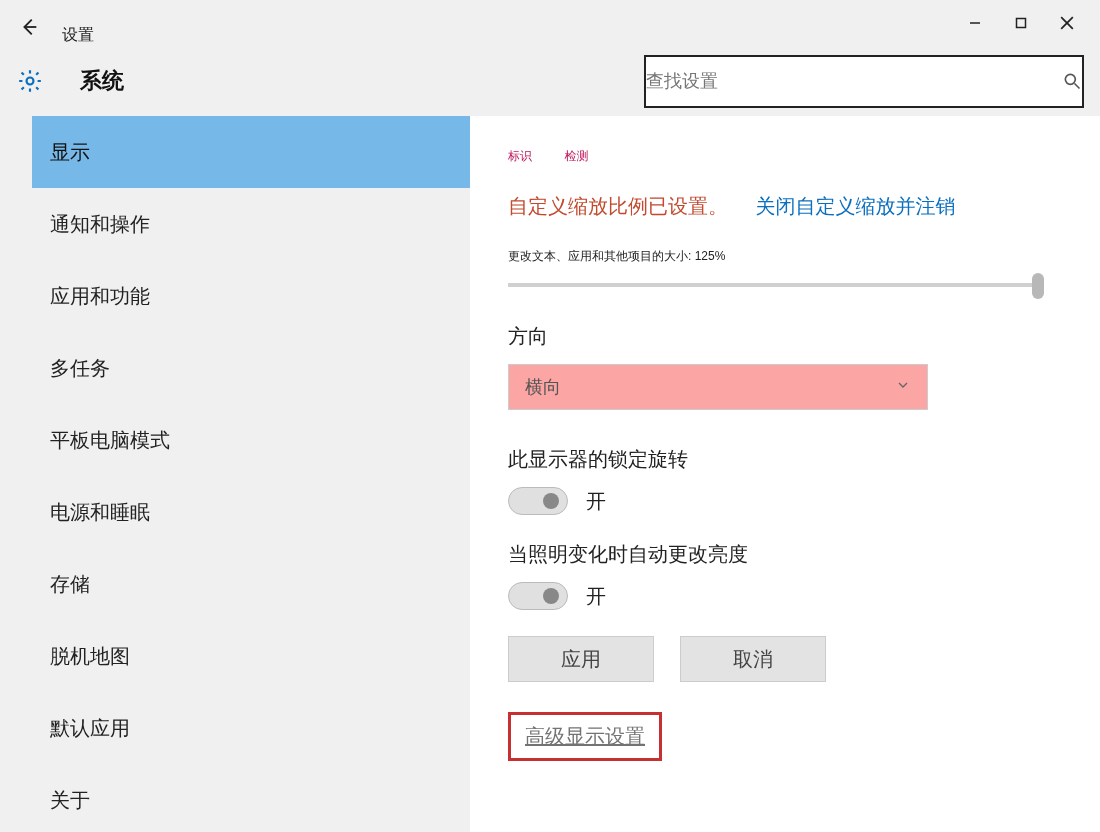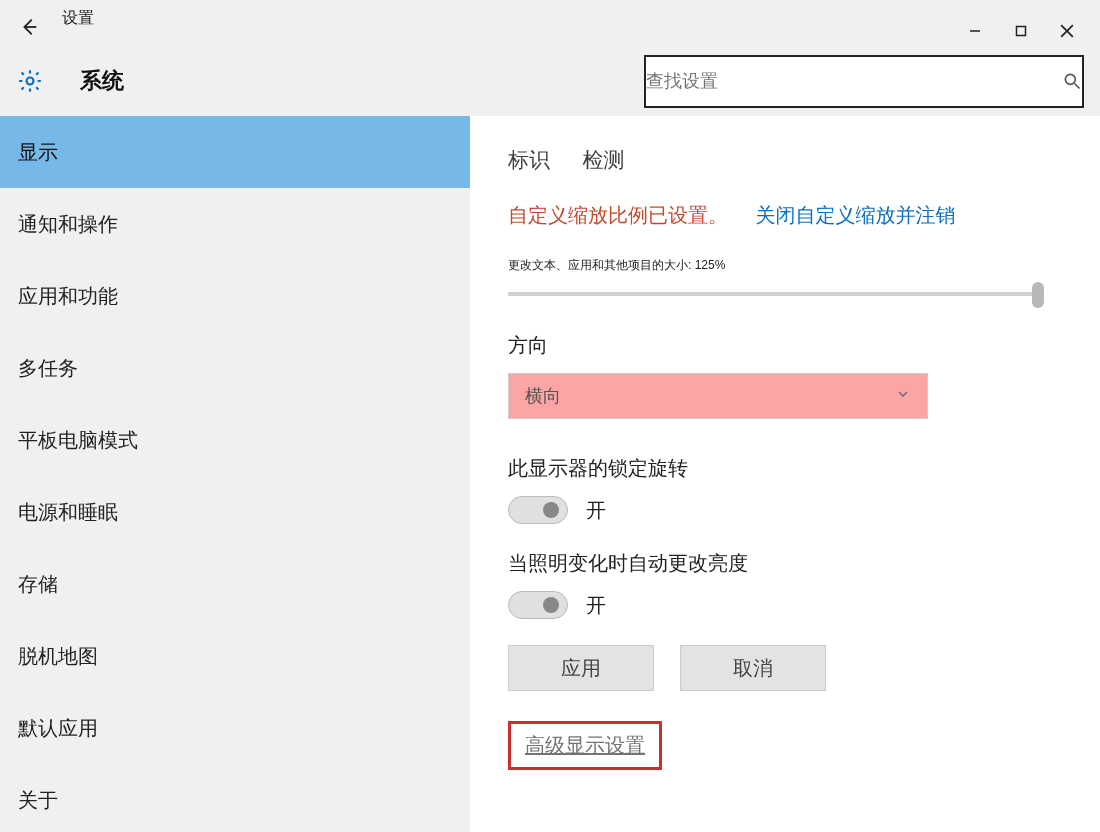--- a/index.html
+++ b/index.html
@@ -2,22 +2,22 @@
 <html><head>
 <meta charset="utf-8">
 <style>
 * { box-sizing: border-box; margin: 0; padding: 0; font-family: "Microsoft YaHei", "Segoe UI", sans-serif; }
 html, body { width: 1100px; height: 832px; overflow: hidden; background: #fff; }
 
 .titlebar {
   height: 46px;
   background: #f0f0f0;
   display: flex;
-  align-items: flex-start;
-  padding: 8px 10px;
+  align-items: flex-end;
+  padding: 0 10px;
   box-shadow: 0 1px 0 #ddd;
 }
 .back-btn {
   width: 38px; height: 38px; display: flex; align-items: center; justify-content: center;
   font-size: 22px; cursor: pointer; color: #222;
 }
 .title-text { margin-left: 14px; font-size: 16px; color: #222; }
 .titlebar-spacer { flex: 1; }
 .win-ctrl {
   width: 46px; height: 46px; display: flex; align-items: center; justify-content: center;
@@ -61,37 +61,38 @@
 }
 .sidebar::-webkit-scrollbar { width: 10px; }
 .sidebar::-webkit-scrollbar-thumb { background: #c0c0c0; }
 .sidebar-item {
   height: 72px;
   display: flex; align-items: center;
   padding: 12px 18px;
   font-size: 20px;
   color: #222;
   cursor: pointer;
+  margin-left: 32px;
 }
 .sidebar-item.selected {
   background: #76b9e8;
   color: #111;
 }
 
 .content {
   flex: 1;
   padding: 30px 28px 10px 38px;
   overflow-y: auto;
   position: relative;
 }
 .content::-webkit-scrollbar { width: 12px; }
 .content::-webkit-scrollbar-thumb { background: #c0c0c0; }
 
 .link-row { margin-bottom: 28px; }
-.txt-link { color: #404040; font-size: 21px; cursor: pointer; margin-right: 28px; }
+.txt-link { color: #be185d; font-size: 12px; cursor: pointer; margin-right: 28px; }
 
 .notice-row { margin-bottom: 28px; font-size: 20px; }
 .notice-red { color: #c24a2f; margin-right: 22px; }
 .notice-link { color: #0a6fbf; cursor: pointer; }
 
 .scale-label { font-size: 12px; color: #222; margin-bottom: 18px; }
 .slider {
   width: 530px; height: 4px; background: #d0d0d0; position: relative; margin-bottom: 36px;
 }
 .slider-thumb {

